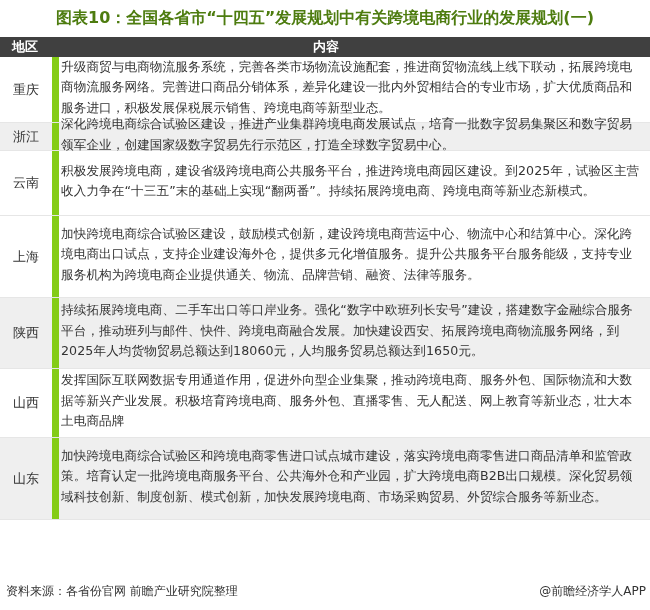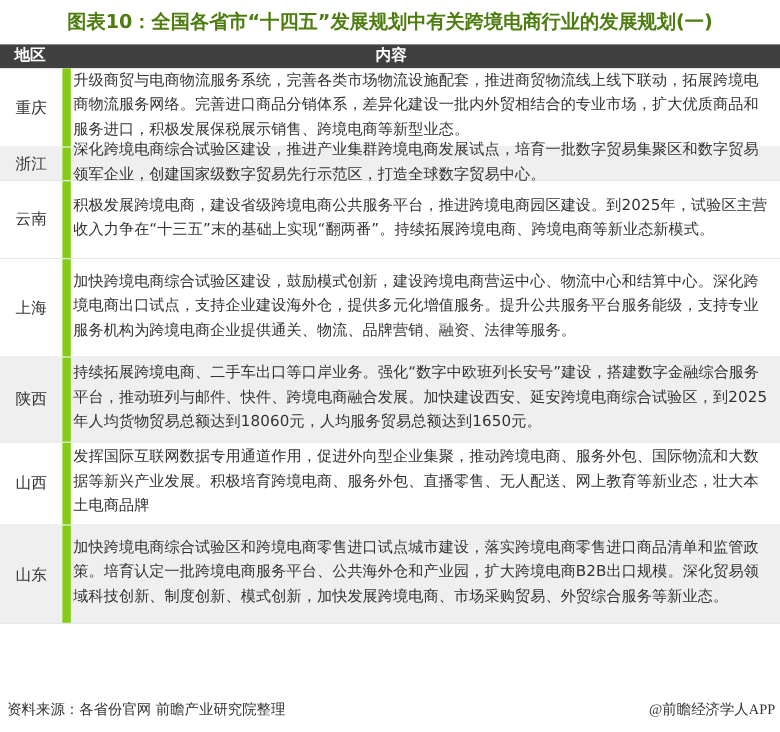--- a/index.html
+++ b/index.html
@@ -13,21 +13,21 @@
   .hdr .c2 { flex: 1; text-align: center; line-height: 20px; padding-right: 50px; }
   .row { display: flex; box-sizing: border-box; border-bottom: 1px solid #e6e6e6; }
   .row.odd { background: #ffffff; }
   .row.even { background: #efefef; }
   .row .region { width: 52px; flex-shrink: 0; display: flex; align-items: center; justify-content: center;
                  font-size: 13px; color: #333; border-right: 7px solid #84cc16; }
   .row .content { flex: 1; padding: 0 6px 4px 2px; font-size: 12.6px; line-height: 20.5px; color: #333;
                   display: flex; align-items: center; letter-spacing: 0.1px; }
   .footer { position: absolute; left: 0; top: 580px; width: 650px; height: 22px; font-size: 12px; color: #333; }
   .footer .src { position: absolute; left: 6px; top: 3px; text-align: right; }
-  .footer .brand { position: absolute; right: 4px; top: 3px; font-family: Liberation Serif, serif; }
+  .footer .brand { position: absolute; right: 4px; top: 3px; }
 </style>
 </head>
 <body>
 
 <div class="title">图表10：全国各省市“十四五”发展规划中有关跨境电商行业的发展规划(一)</div>
 
 <div class="table">
   <div class="hdr">
     <div class="c1">地区</div>
     <div class="c2">内容</div>
@@ -44,21 +44,21 @@
   <div class="row odd" style="height:65px">
     <div class="region">云南</div>
     <div class="content">积极发展跨境电商，建设省级跨境电商公共服务平台，推进跨境电商园区建设。到2025年，试验区主营收入力争在“十三五”末的基础上实现“翻两番”。持续拓展跨境电商、跨境电商等新业态新模式。</div>
   </div>
   <div class="row odd" style="height:82px">
     <div class="region">上海</div>
     <div class="content">加快跨境电商综合试验区建设，鼓励模式创新，建设跨境电商营运中心、物流中心和结算中心。深化跨境电商出口试点，支持企业建设海外仓，提供多元化增值服务。提升公共服务平台服务能级，支持专业服务机构为跨境电商企业提供通关、物流、品牌营销、融资、法律等服务。</div>
   </div>
   <div class="row even" style="height:71px">
     <div class="region">陕西</div>
-    <div class="content">持续拓展跨境电商、二手车出口等口岸业务。强化“数字中欧班列长安号”建设，搭建数字金融综合服务平台，推动班列与邮件、快件、跨境电商融合发展。加快建设西安、延安跨境电商综合试验区，到2025年人均货物贸易总额达到18060元，人均服务贸易总额达到1650元。</div>
+    <div class="content">持续拓展跨境电商、二手车出口等口岸业务。强化“数字中欧班列长安号”建设，搭建数字金融综合服务平台，推动班列与邮件、快件、跨境电商融合发展。加快建设西安、拓展跨境电商物流服务网络，到2025年人均货物贸易总额达到18060元，人均服务贸易总额达到1650元。</div>
   </div>
   <div class="row odd" style="height:69px">
     <div class="region">山西</div>
     <div class="content">发挥国际互联网数据专用通道作用，促进外向型企业集聚，推动跨境电商、服务外包、国际物流和大数据等新兴产业发展。积极培育跨境电商、服务外包、直播零售、无人配送、网上教育等新业态，壮大本土电商品牌</div>
   </div>
   <div class="row even" style="height:82px">
     <div class="region">山东</div>
     <div class="content">加快跨境电商综合试验区和跨境电商零售进口试点城市建设，落实跨境电商零售进口商品清单和监管政策。培育认定一批跨境电商服务平台、公共海外仓和产业园，扩大跨境电商B2B出口规模。深化贸易领域科技创新、制度创新、模式创新，加快发展跨境电商、市场采购贸易、外贸综合服务等新业态。</div>
   </div>
 </div>

